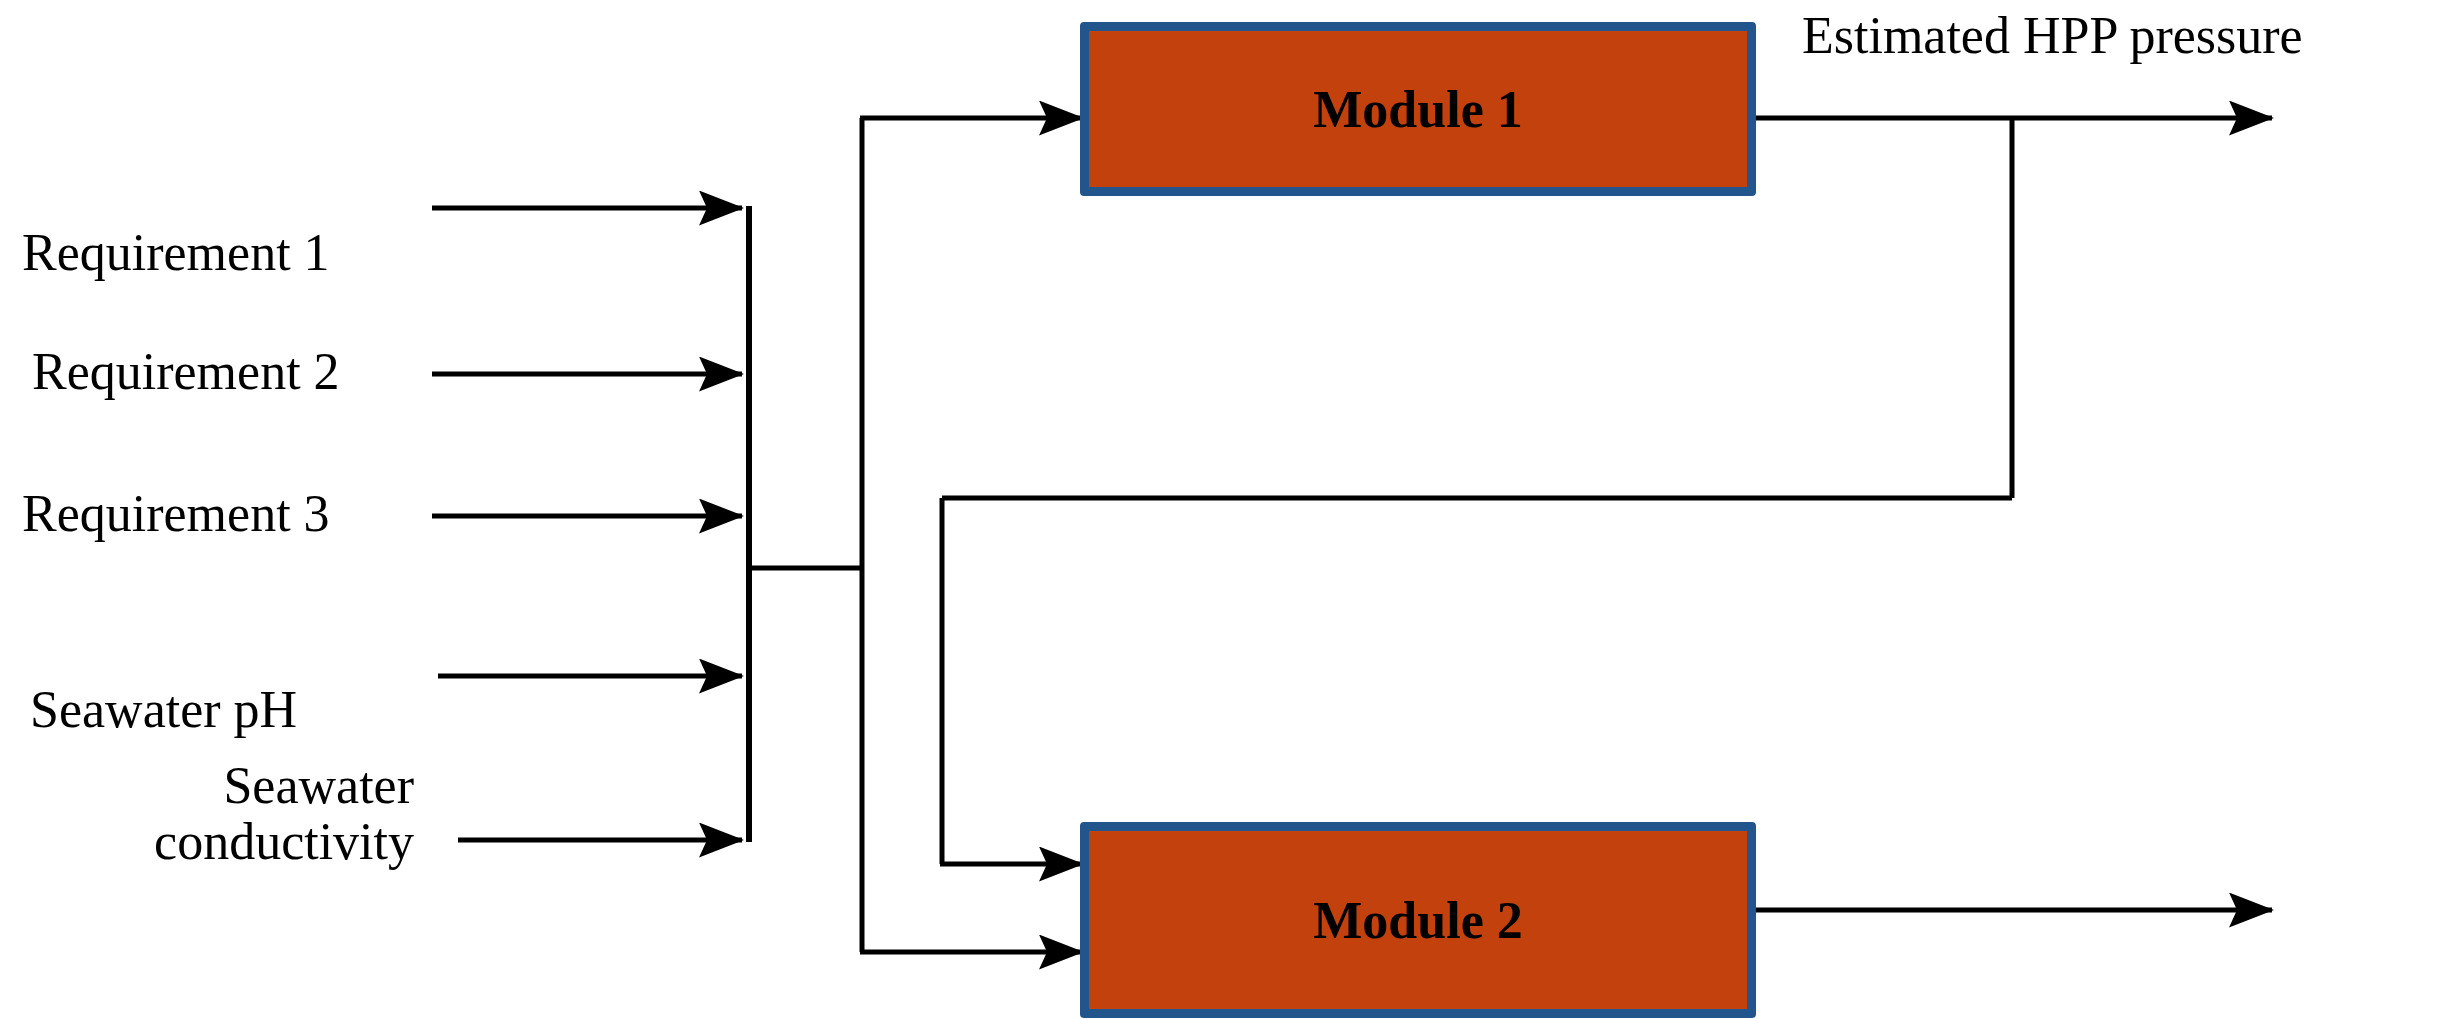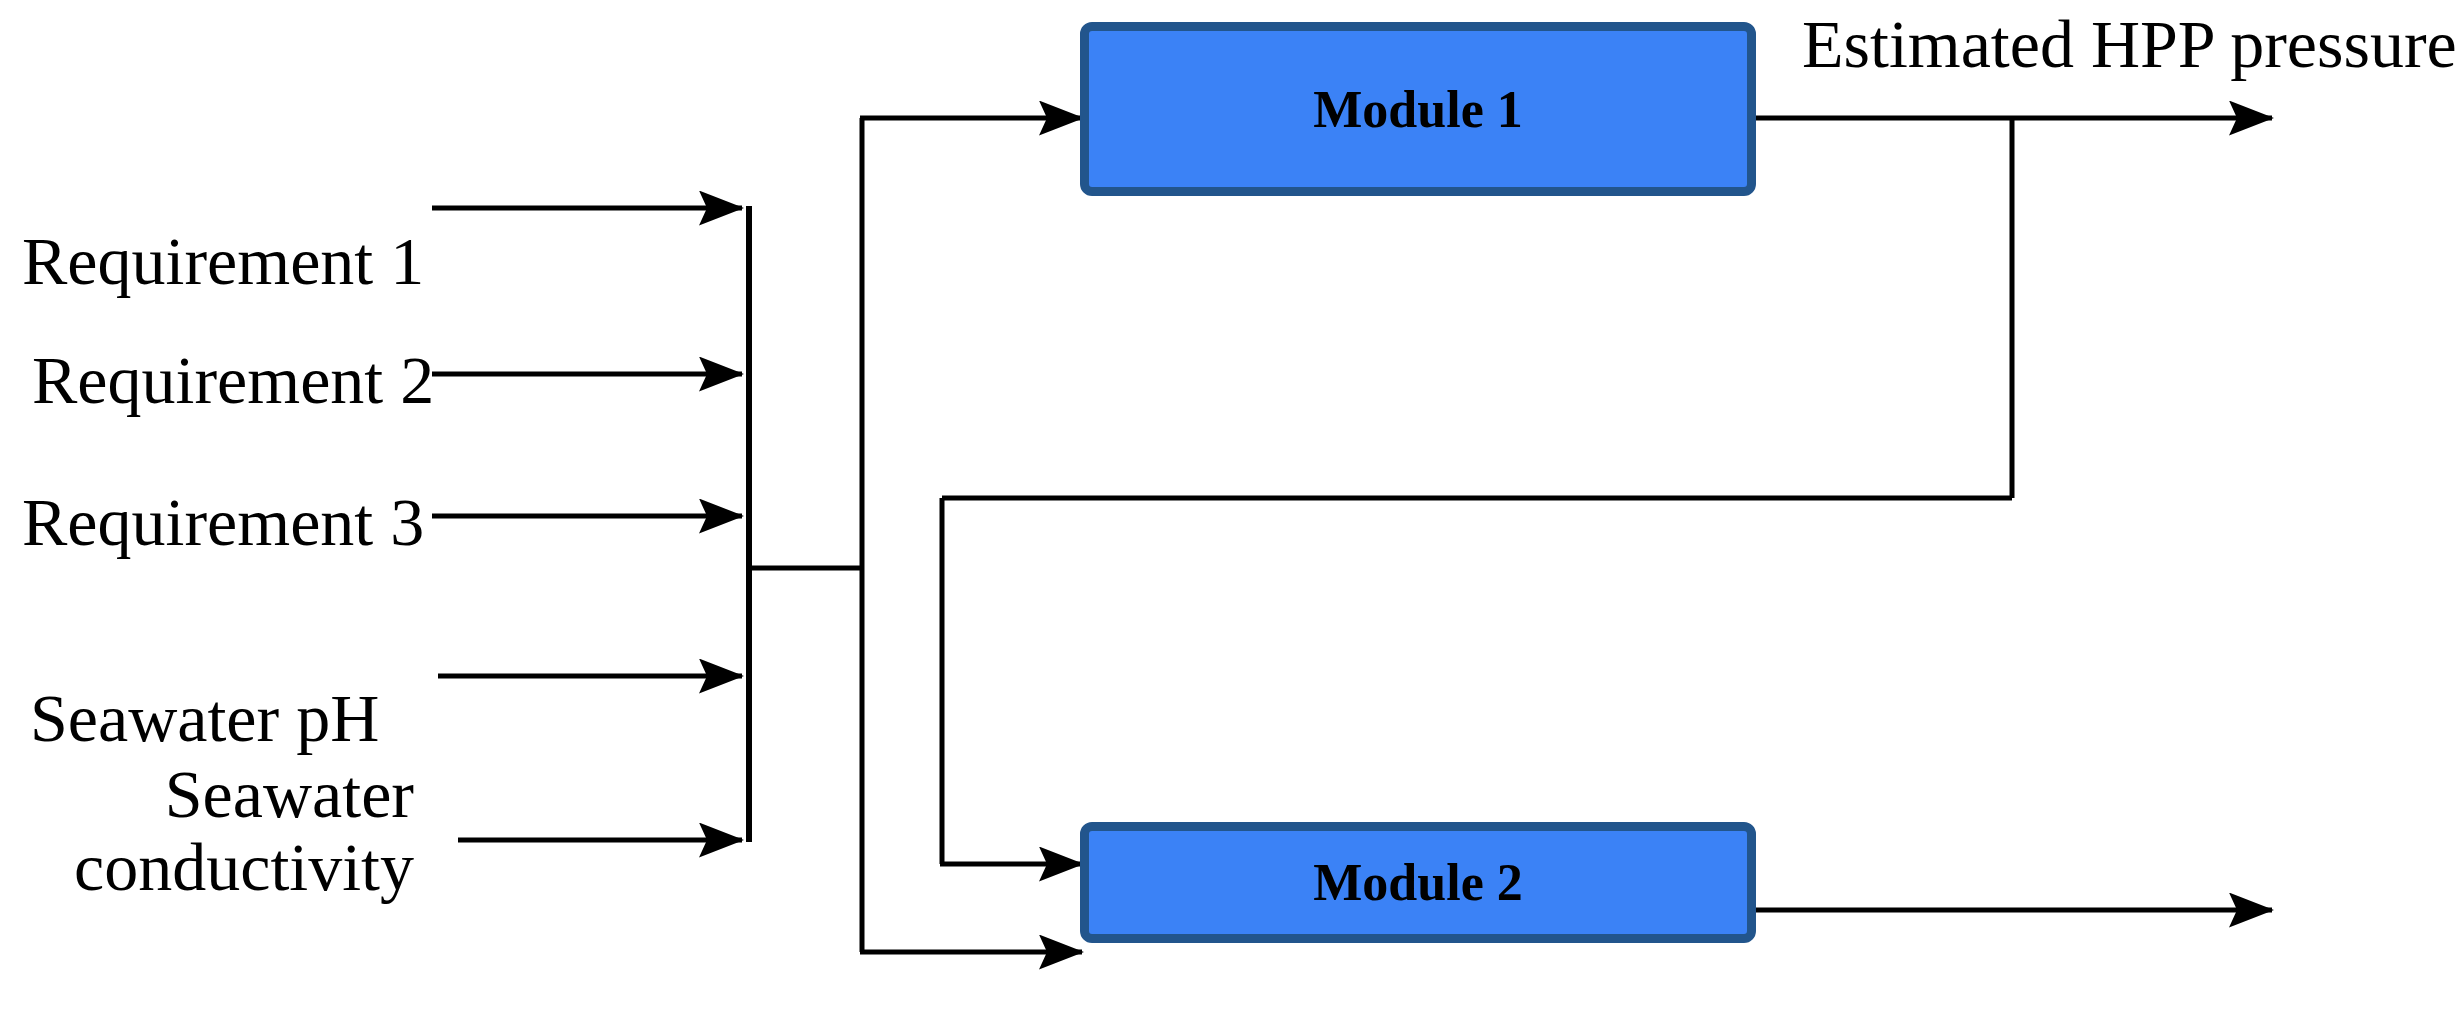--- a/index.html
+++ b/index.html
@@ -23,45 +23,45 @@
     left: 0;
     top: 0;
     width: 2464px;
     height: 1019px;
     display: block;
   }
   .lbl {
     position: absolute;
     color: #000000;
     font-family: "Liberation Serif", "DejaVu Serif", serif;
-    font-size: 68px;
+    font-size: 52px;
     line-height: 1.08;
     white-space: pre;
     letter-spacing: 0px;
   }
   .lbl-center {
     text-align: right;
     white-space: normal;
   }
   .module-label {
     position: absolute;
     color: #000000;
     font-weight: bold;
     font-size: 52px;
     font-family: "Liberation Serif", "DejaVu Serif", serif;
     text-align: center;
     white-space: pre;
   }
   .module-box {
     position: absolute;
-    background: #3b82f6;
+    background: #c2410c;
     border-style: solid;
     border-color: #22558C;
     border-width: 9px;
-    border-radius: 12px;
+    border-radius: 4px;
     box-sizing: border-box;
     display: flex;
     align-items: center;
     justify-content: center;
   }
 </style>
 </head>
 <body>
 
 <div id="diagram-root">
@@ -109,20 +109,20 @@
 
   <div class="lbl lbl-center" style="left:14px; top:758px; width:400px;">
     <span>Seawater</span><br>
     <span>conductivity</span>
   </div>
 
   <div class="module-box" style="left:1080px; top:22px; width:676px; height:174px;">
     <span class="module-label" style="position:static;">Module 1</span>
   </div>
 
-  <div class="module-box" style="left:1080px; top:822px; width:676px; height:121px;">
+  <div class="module-box" style="left:1080px; top:822px; width:676px; height:196px;">
     <span class="module-label" style="position:static;">Module 2</span>
   </div>
 
   <div class="lbl" style="left:1802px; top:8px;">Estimated HPP pressure</div>
 
 
 </div>
 
 </body></html>

